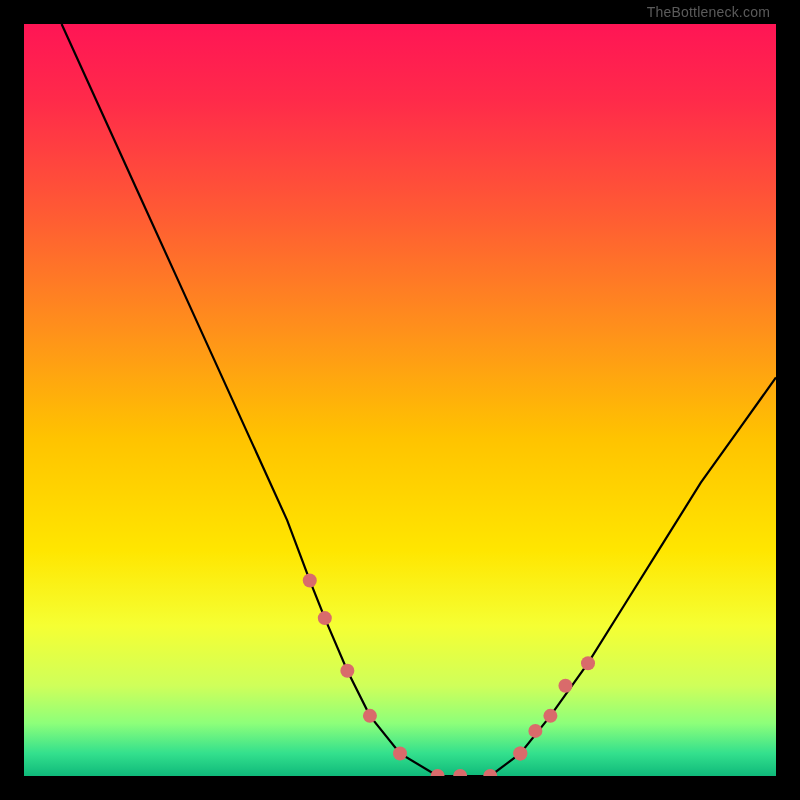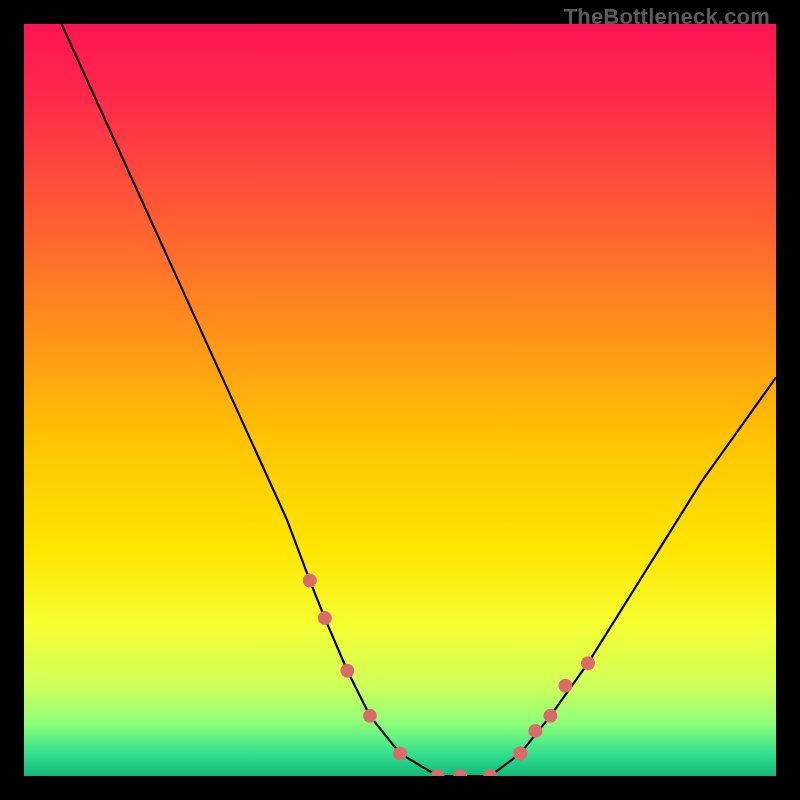--- a/index.html
+++ b/index.html
@@ -23,22 +23,22 @@
     left: 0;
     top: 0;
     width: 752px;
     height: 752px;
   }
   .watermark {
     position: absolute;
     top: 4px;
     right: 30px;
     font-family: Arial, Helvetica, sans-serif;
-    font-size: 22px;
-    font-weight: 700;
+    font-size: 14px;
+    font-weight: 400;
     color: #5b5b5b;
     letter-spacing: 0.2px;
     user-select: none;
   }
 </style>
 </head>
 <body>
 
 <div class="frame">
   <svg class="plot" viewBox="0 0 752 752">

